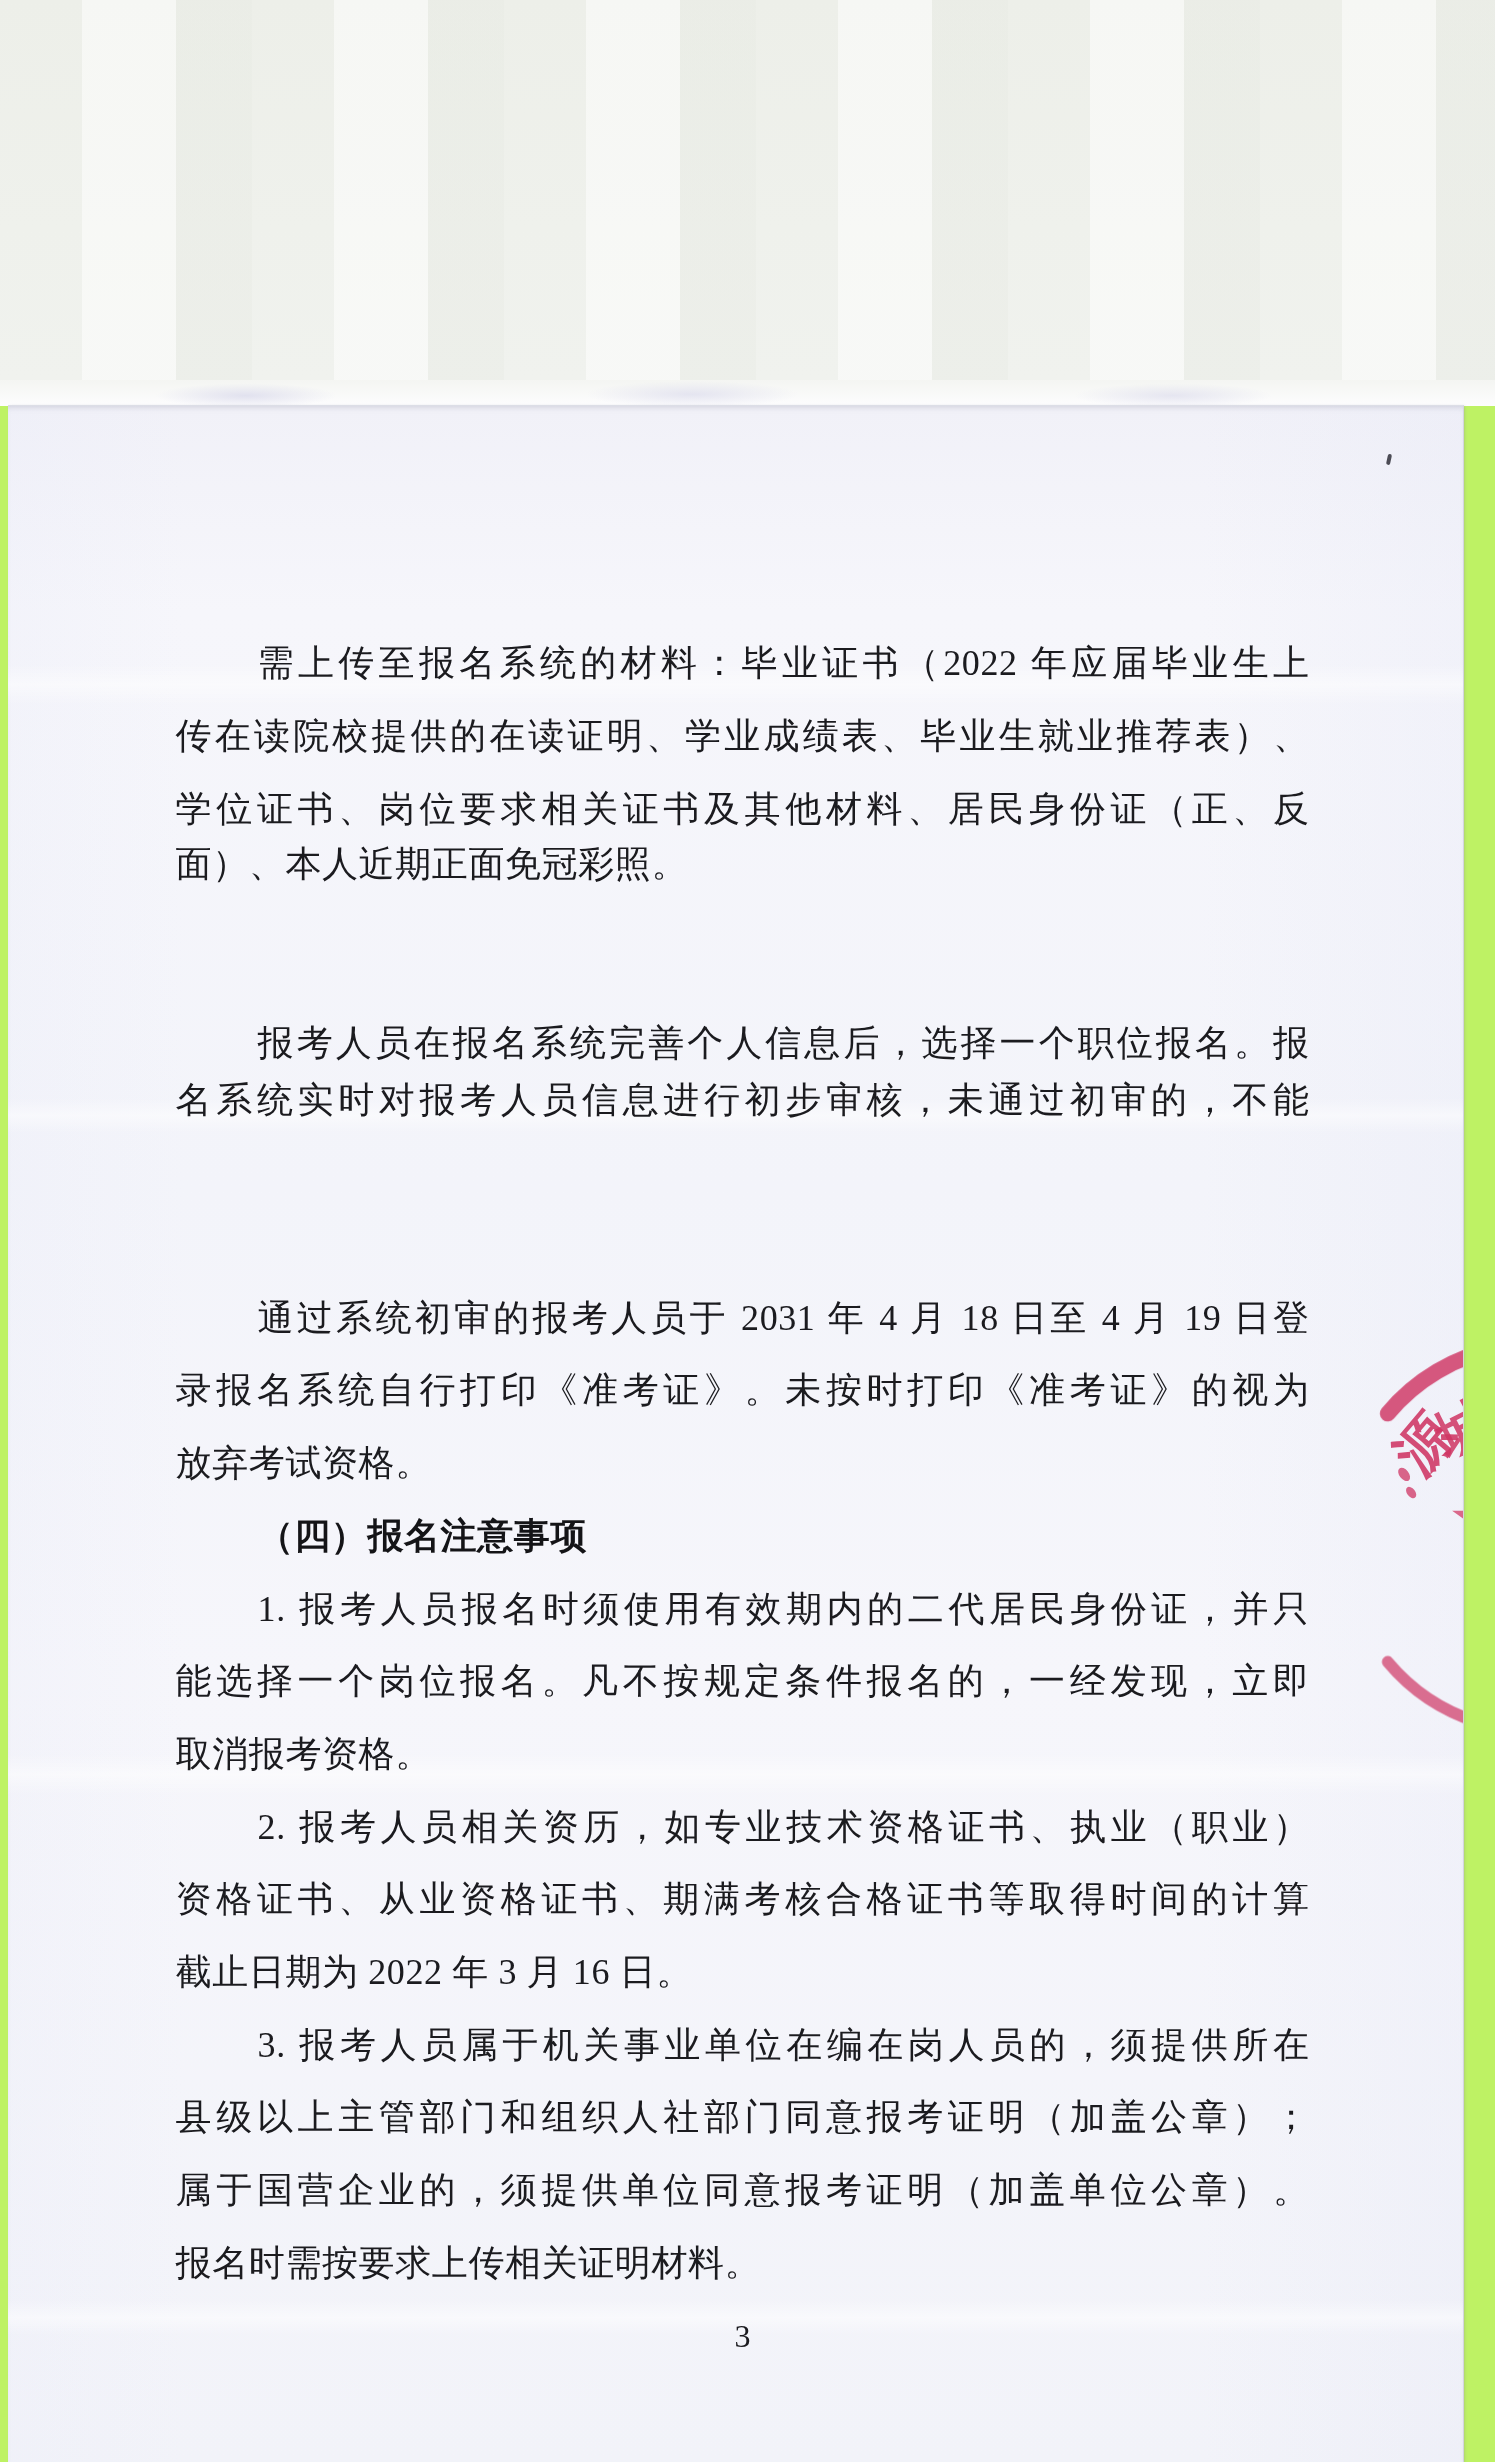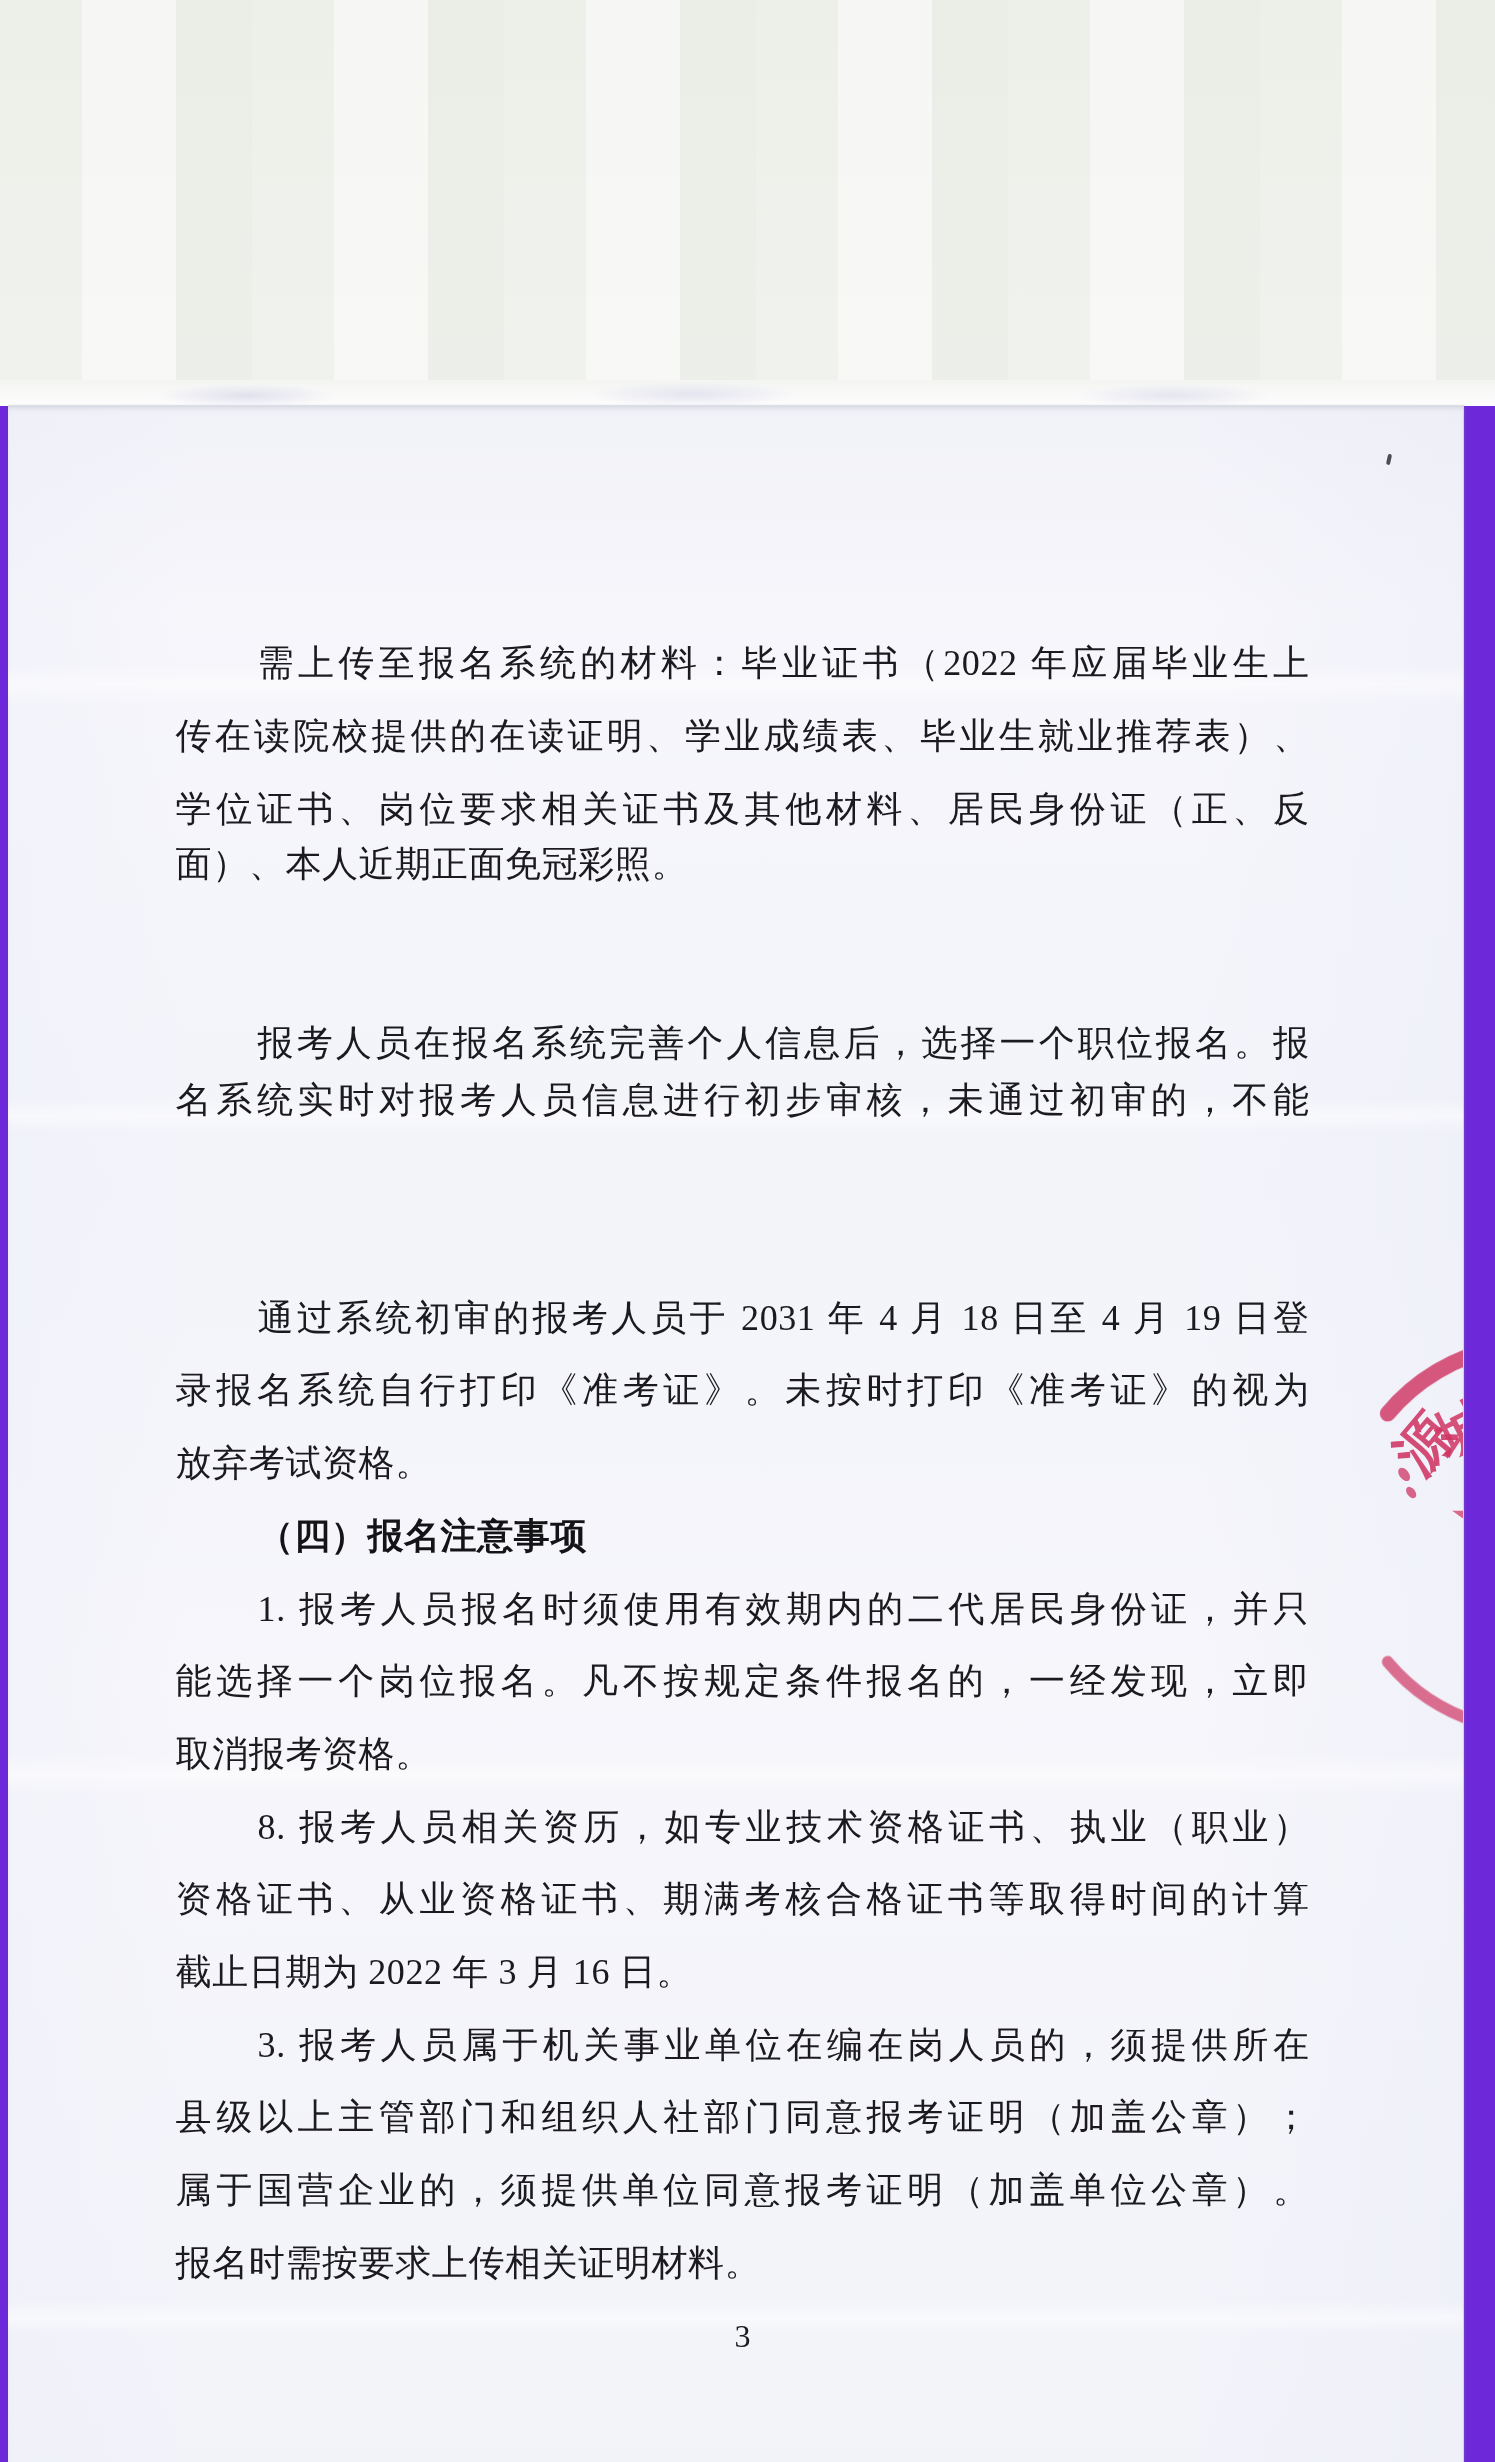--- a/index.html
+++ b/index.html
@@ -5,21 +5,21 @@
   html, body { margin: 0; padding: 0; }
   body {
     width: 1495px; height: 2462px;
     font-family: "Liberation Serif", serif;
     background: #fafafa;
   }
   .scan {
     position: relative;
     width: 1495px; height: 2462px;
     overflow: hidden;
-    background: #6d28d9;
+    background: #bef264;
   }
   
   .top-band {
     position: absolute; left: 0; top: 0;
     width: 1495px; height: 380px;
     background:
       repeating-linear-gradient(90deg,
         rgba(255,255,255,0) 0 82px,
         rgba(255,255,255,0.5) 82px 176px,
         rgba(230,233,226,0.35) 176px 252px),
@@ -111,21 +111,21 @@
     <div class="line j ind" style="top:892px">通过系统初审的报考人员于 2031 年 4 月 18 日至 4 月 19 日登</div>
     <div class="line j" style="top:964px">录报名系统自行打印《准考证》。未按时打印《准考证》的视为</div>
     <div class="line" style="top:1037px">放弃考试资格。</div>
 
     <div class="line hd ind" style="top:1110px">（四）报名注意事项</div>
 
     <div class="line j ind" style="top:1183px">1. 报考人员报名时须使用有效期内的二代居民身份证，并只</div>
     <div class="line j" style="top:1255px">能选择一个岗位报名。凡不按规定条件报名的，一经发现，立即</div>
     <div class="line" style="top:1328px">取消报考资格。</div>
 
-    <div class="line j ind" style="top:1401px">8. 报考人员相关资历，如专业技术资格证书、执业（职业）</div>
+    <div class="line j ind" style="top:1401px">2. 报考人员相关资历，如专业技术资格证书、执业（职业）</div>
     <div class="line j" style="top:1473px">资格证书、从业资格证书、期满考核合格证书等取得时间的计算</div>
     <div class="line" style="top:1546px">截止日期为 2022 年 3 月 16 日。</div>
 
     <div class="line j ind" style="top:1619px">3. 报考人员属于机关事业单位在编在岗人员的，须提供所在</div>
     <div class="line j" style="top:1691px">县级以上主管部门和组织人社部门同意报考证明（加盖公章）；</div>
     <div class="line j" style="top:1764px">属于国营企业的，须提供单位同意报考证明（加盖单位公章）。</div>
     <div class="line" style="top:1837px">报名时需按要求上传相关证明材料。</div>
 
     <div class="pagenum">3</div>
 

